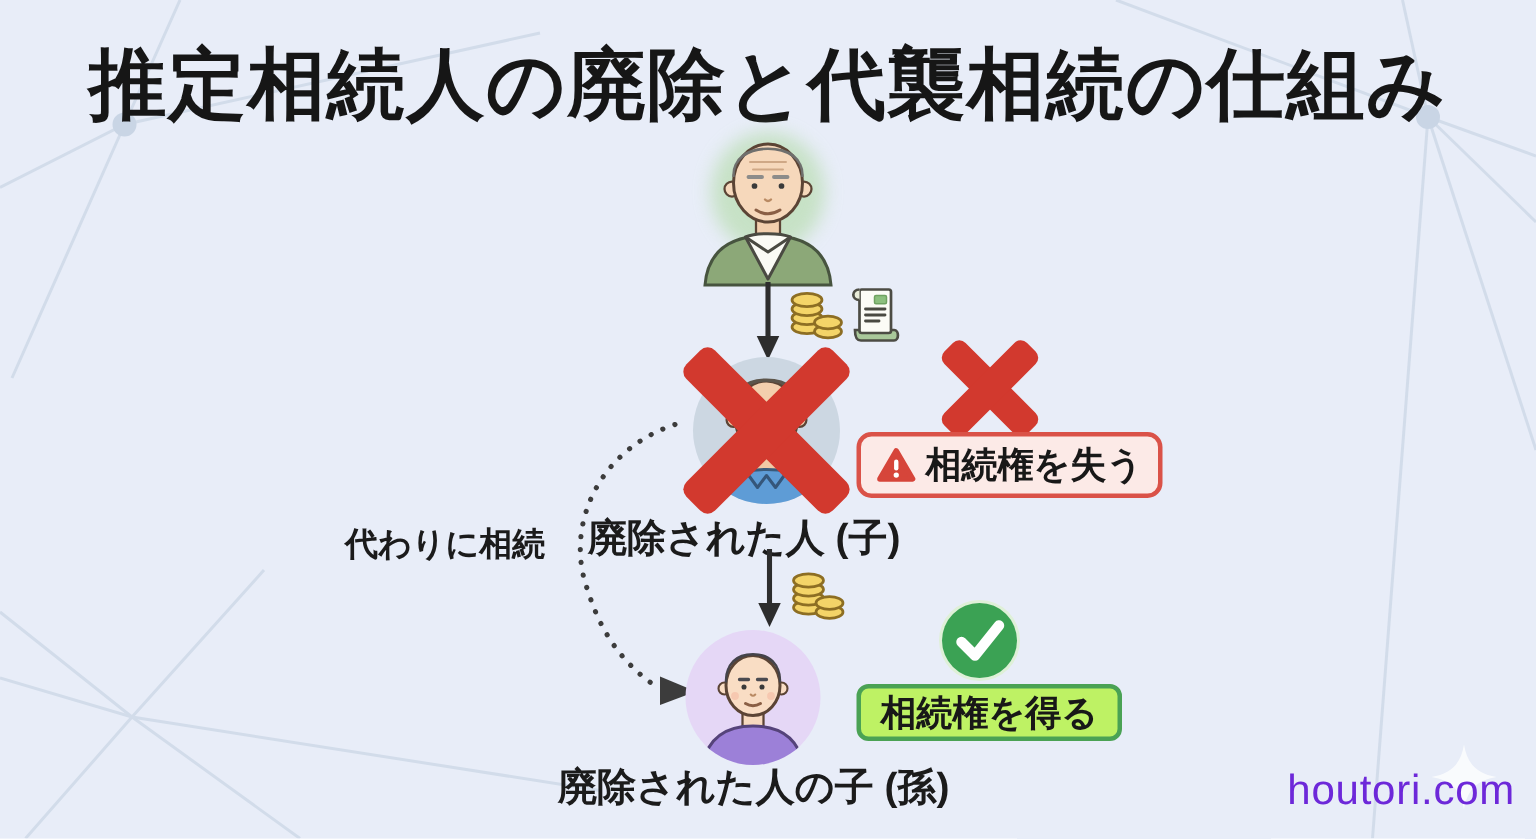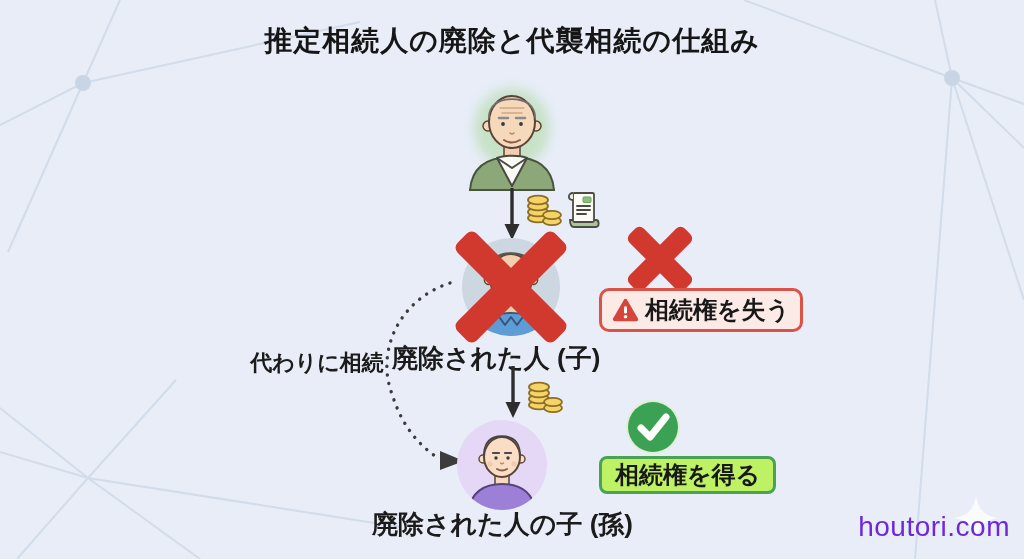--- a/index.html
+++ b/index.html
@@ -1,30 +1,30 @@
 <!DOCTYPE html>
 <html><head>
 <meta charset="utf-8">
 <style>
   html,body{margin:0;padding:0;}
   body{font-family:"Liberation Sans","DejaVu Sans",sans-serif;}
   .canvas{position:relative;width:1024px;height:559px;background:#e8edf8;overflow:hidden;}
   .abs{position:absolute;}
   .bg-net{left:0;top:0;width:1024px;height:559px;pointer-events:none;}
-  .title{left:0;top:22px;width:1024px;text-align:center;font-size:28px;font-weight:800;
+  .title{left:0;top:22px;width:1024px;text-align:center;font-size:52px;font-weight:800;
          color:#161616;letter-spacing:1px;}
   .node-label{font-size:25px;font-weight:700;color:#1b1b1b;white-space:nowrap;}
   .parent-label{left:560px;top:128px;padding:1px 10px 3px;border-radius:12px;
     background:linear-gradient(to bottom, rgba(0,0,0,0) 38%, #c6e6b8 38%);}
   .child-label{left:392px;top:341px;width:240px;text-align:left;font-size:26px;}
   .grandchild-label{left:372px;top:507px;width:280px;text-align:left;font-size:26px;}
-  .substitute{left:230px;top:348px;width:174px;text-align:center;font-size:22px;font-weight:700;
+  .substitute{left:230px;top:348px;width:174px;text-align:left;font-size:22px;font-weight:700;
     color:#1b1b1b;line-height:1.4;}
   .status-box{display:flex;align-items:center;justify-content:center;gap:6px;
-    font-size:24px;font-weight:700;color:#181818;white-space:nowrap;margin-left:28px;}
+    font-size:24px;font-weight:700;color:#181818;white-space:nowrap;}
   .lose-box{left:571px;top:288px;height:38px;padding:0 10px;background:#fceae7;
     border:3px solid #da5248;border-radius:10px;}
   .gain-box{left:571px;top:456px;height:32px;padding:0 13px;background:#bef264;
     border:3px solid #4aa254;border-radius:8px;}
   .watermark{right:14px;bottom:16px;font-size:28px;color:#6d28d9;letter-spacing:.5px;}
   svg{display:block;overflow:visible;}
 </style>
 </head>
 <body>
 

